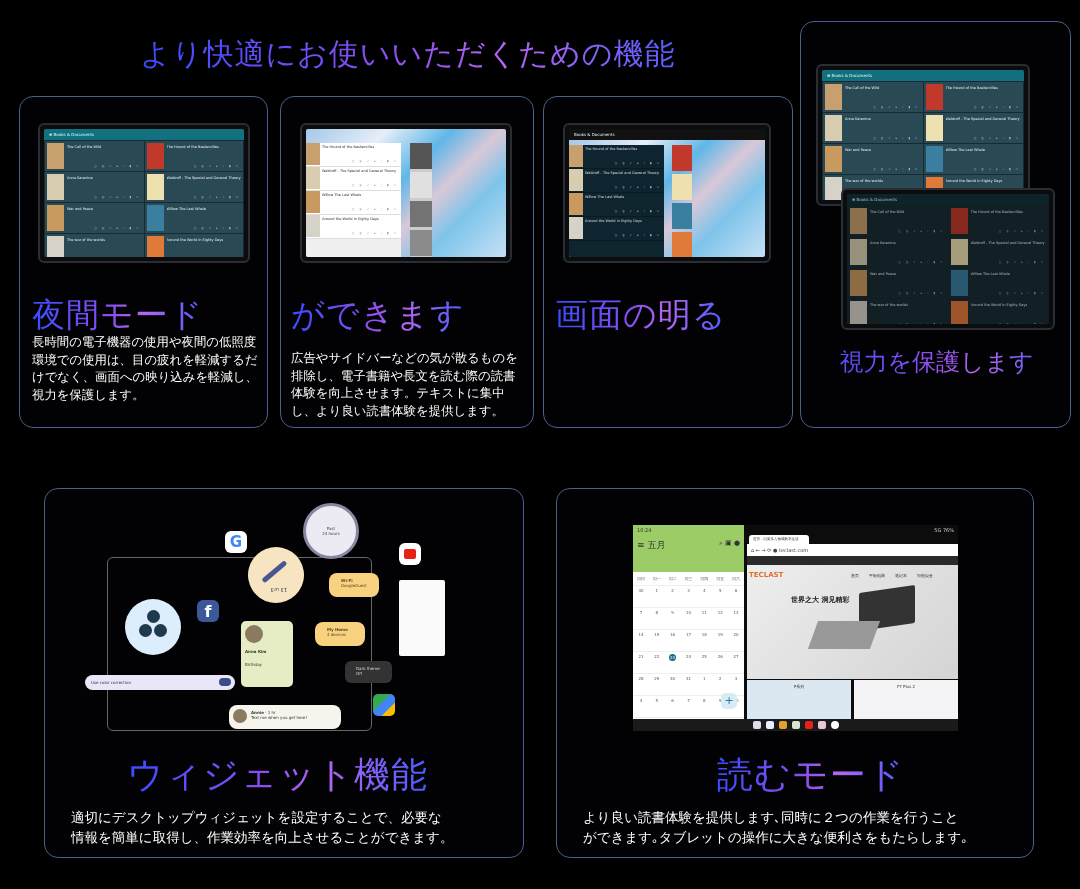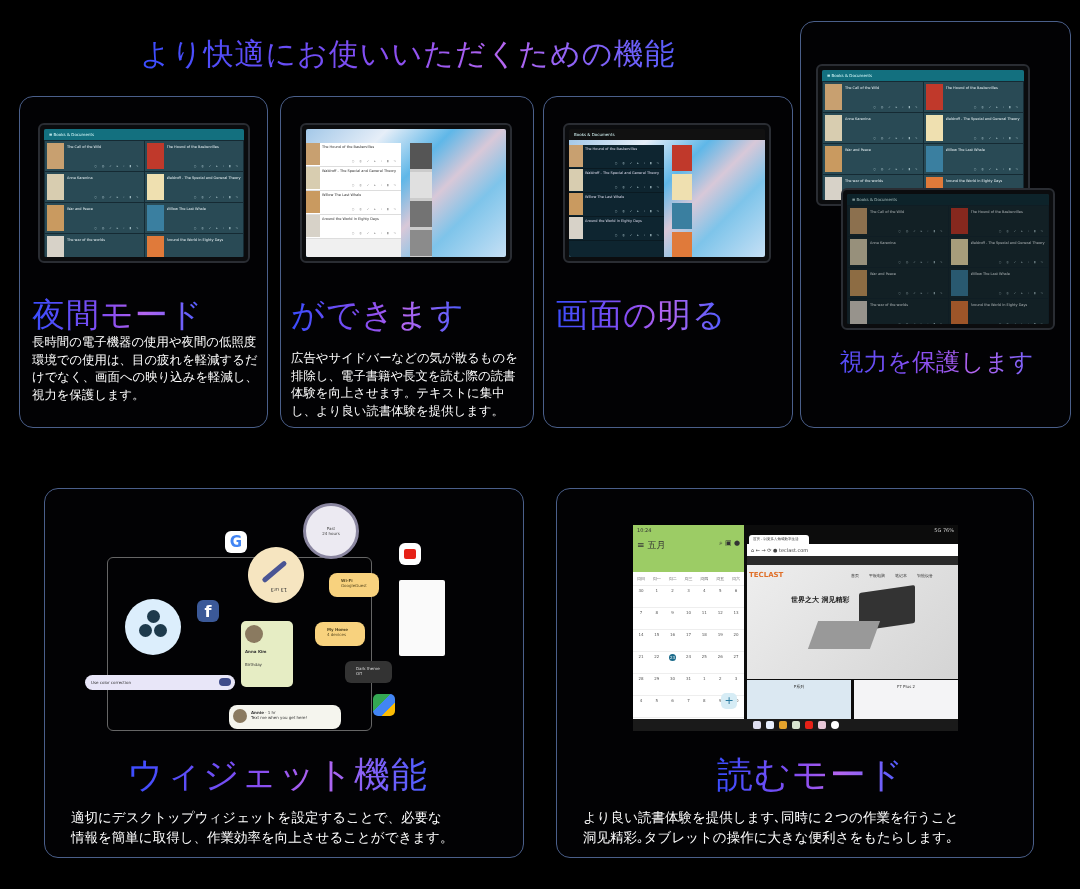--- a/index.html
+++ b/index.html
@@ -319,21 +319,21 @@
   <div class="cdesc" style="left:26px;top:318px;font-size:13.5px;line-height:20px;width:440px">
     <div>適切にデスクトップウィジェットを設定することで、必要な</div>
       <div>情報を簡単に取得し、作業効率を向上させることができます。</div>
   </div>
 </div>
 
 <div class="card c6">
   <div class="ctitle grad" style="left:160px;top:262px;font-size:36px">読むモード</div>
   <div class="cdesc" style="left:26px;top:318px;font-size:13.5px;line-height:20px;width:440px">
     <div>より良い読書体験を提供します､同時に２つの作業を行うこと</div>
-      <div>洞见精彩｡タブレットの操作に大きな便利さをもたらします｡</div>
+      <div>ができます｡タブレットの操作に大きな便利さをもたらします｡</div>
   </div>
 </div>
 
 <div class="split">
 
   <div style="position:absolute;left:114px;top:0;width:211px;height:194px;background:#0c0c0c">
     <div style="position:absolute;right:4px;top:2px;font-size:5px;color:#ccc">5G 76%</div>
     <div style="position:absolute;left:2px;top:10px;width:60px;height:9px;background:#fff;border-radius:3px 3px 0 0;font-size:3.5px;color:#333;padding:2px 4px;white-space:nowrap;overflow:hidden">首页 - 以更多人领域数字生活</div>
     <div style="position:absolute;left:0;top:19px;width:211px;height:12px;background:#fff;font-size:5px;color:#444;padding:3px 4px">⌂ ← → ⟳ ● <span>teclast.com</span></div>
     <div style="position:absolute;left:0;top:31px;width:211px;height:9px;background:#2a2a2a"></div>

